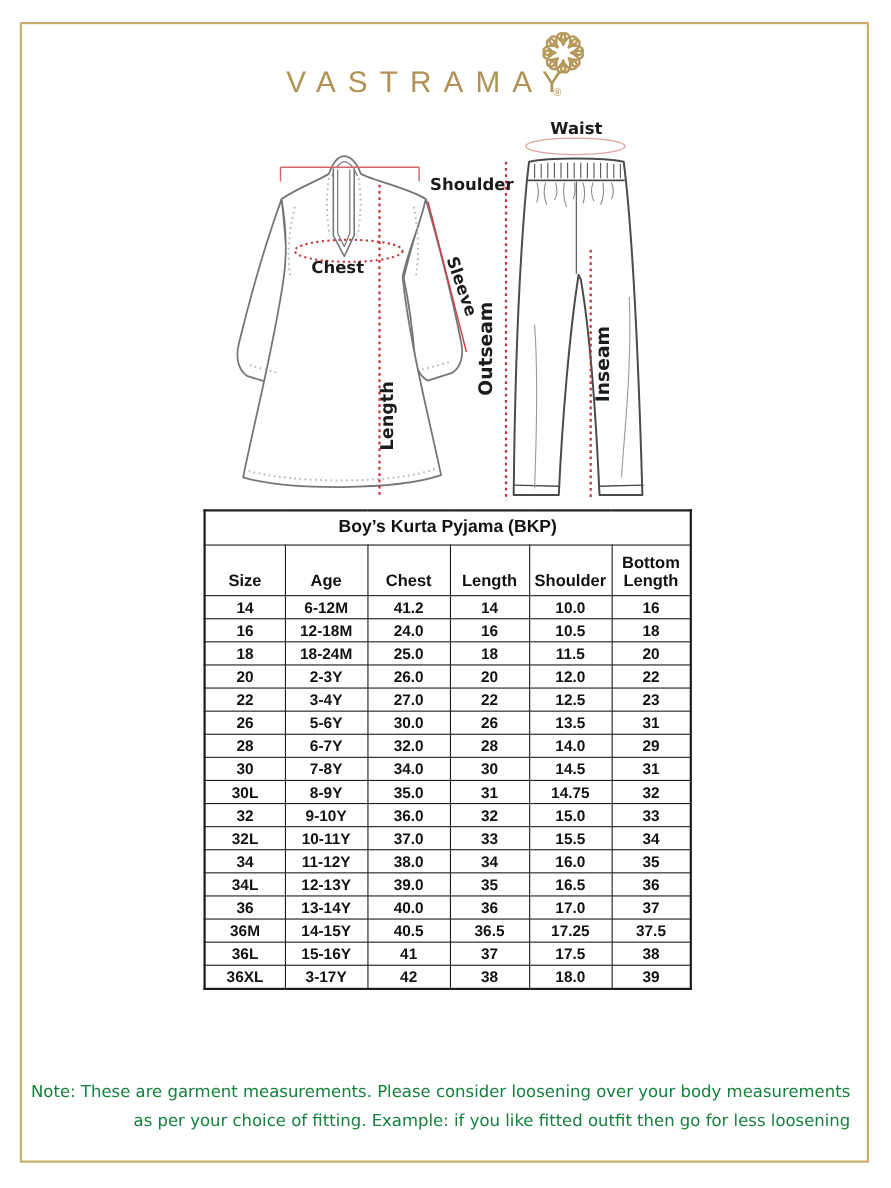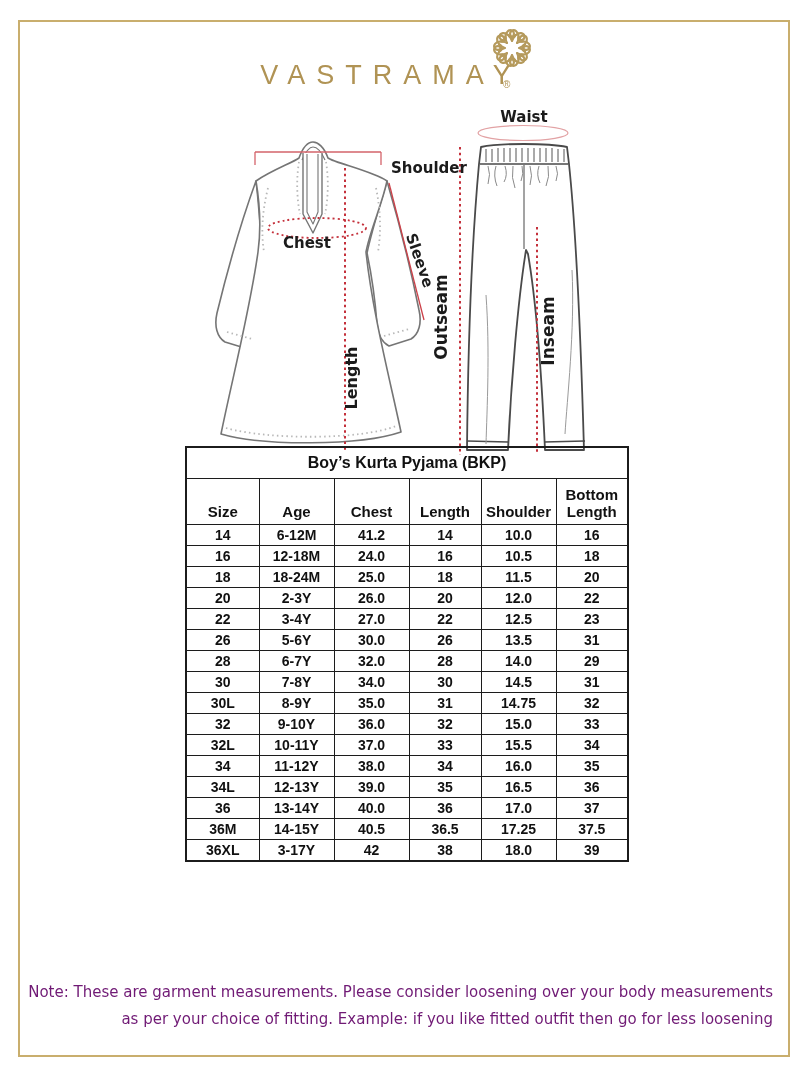--- a/index.html
+++ b/index.html
@@ -14,36 +14,36 @@
   .logo-text{
     position:absolute;top:60px;left:0;width:100%;text-align:center;
     transform:translateX(-14px);
     font-size:27px;letter-spacing:11px;color:#b09354;font-weight:normal;
   }
   .logo-icon{position:absolute;left:488px;top:24px;width:48px;height:48px}
   .reg-mark{position:absolute;left:503px;top:79px;font-size:10px;color:#b09354}
   .diagram-svg{position:absolute;left:0;top:0}
 
   table.size-chart{
-    position:absolute;left:185px;top:446px;width:442px;
+    position:absolute;left:185px;top:463px;width:442px;
     border-collapse:collapse;table-layout:fixed;
     border:2px solid #1c1c1c;color:#111;
   }
   .size-chart th,.size-chart td{border:1.5px solid #1c1c1c;text-align:center;overflow:hidden}
   .size-chart .t-title{font-size:16px;font-weight:bold;height:28px}
   .size-chart .t-sub{font-size:12.5px;font-weight:bold;height:22px}
   .size-chart tr.cols th{
     font-size:15px;font-weight:bold;vertical-align:bottom;
     padding:2px 1px 3px;line-height:1.18;height:40px;
   }
   .size-chart tbody td{font-size:14px;font-weight:bold;height:20px;padding:0}
 
   .note{
     position:absolute;left:28px;right:37px;top:979px;text-align:right;
-    font-family:"DejaVu Sans",sans-serif;font-size:15px;color:#701a75;line-height:27px;
+    font-family:"DejaVu Sans",sans-serif;font-size:15px;color:#15803d;line-height:27px;
   }
   .note div{white-space:nowrap}
 
   .svg-label{font-family:"DejaVu Sans",sans-serif;font-weight:bold;fill:#1b1b1b}
 </style>
 </head>
 <body>
 
 <div class="gold-frame"></div>
 
@@ -287,20 +287,28 @@
       </tr>
       <tr>
         <td>36M</td>
         <td>14-15Y</td>
         <td>40.5</td>
         <td>36.5</td>
         <td>17.25</td>
         <td>37.5</td>
       </tr>
       <tr>
+        <td>36L</td>
+        <td>15-16Y</td>
+        <td>41</td>
+        <td>37</td>
+        <td>17.5</td>
+        <td>38</td>
+      </tr>
+      <tr>
         <td>36XL</td>
         <td>3-17Y</td>
         <td>42</td>
         <td>38</td>
         <td>18.0</td>
         <td>39</td>
       </tr>
     </tbody>
 </table>
 

